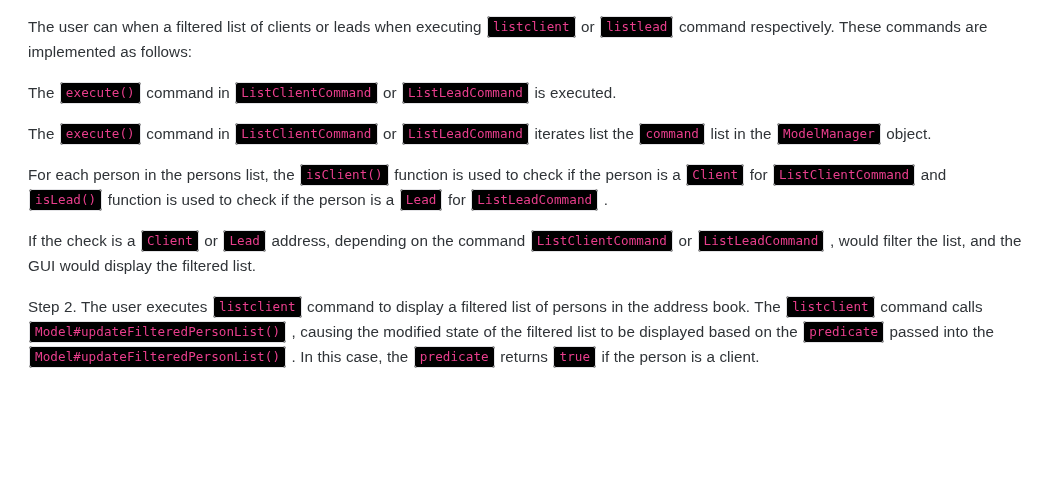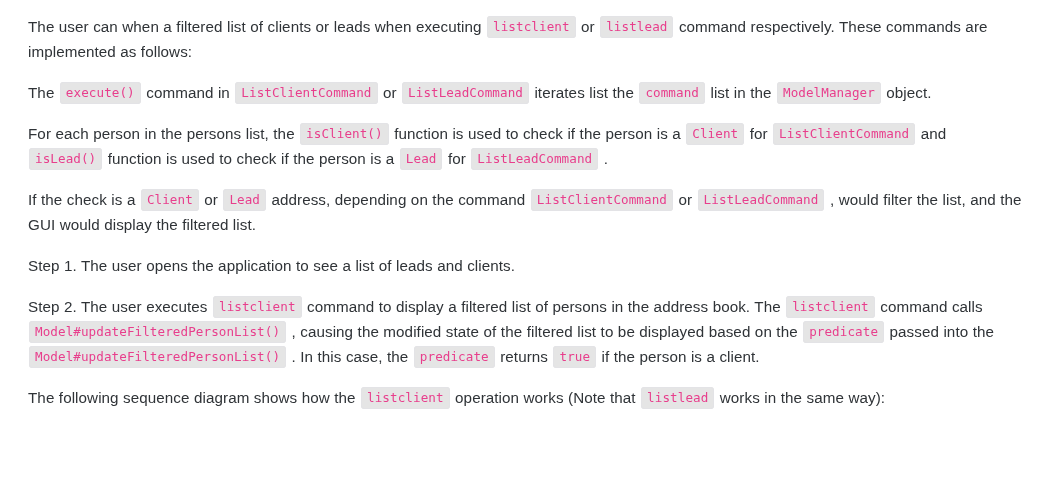--- a/index.html
+++ b/index.html
@@ -25,34 +25,33 @@
     line-height: 25px;
     margin: 0 0 16px 0;
     color: #2f3337;
     letter-spacing: 0.005em;
     word-spacing: 0.01em;
   }
   code.inline {
     font-family: "DejaVu Sans Mono", "Liberation Mono", monospace;
     font-size: 12.6px;
     color: #e83e8c;
-    background-color: #e5e5e5;
+    background-color: #000000;
     border: 1px solid #e3e3e6;
     border-radius: 3px;
     padding: 2px 5px 3px 5px;
     margin: 0 1px;
     white-space: nowrap;
     line-height: 1;
     vertical-align: 1px;
   }
 </style>
 </head>
 <body>
 
 <div id="doc">
     <p class="para"><span>The user can when a filtered list of clients or leads when executing </span><code class="inline">listclient</code><span> or </span><code class="inline">listlead</code><span> command respectively. These commands are implemented as follows:</span></p>
+    <p class="para"><span>The </span><code class="inline">execute()</code><span> command in </span><code class="inline">ListClientCommand</code><span> or </span><code class="inline">ListLeadCommand</code><span> is executed.</span></p>
     <p class="para"><span>The </span><code class="inline">execute()</code><span> command in </span><code class="inline">ListClientCommand</code><span> or </span><code class="inline">ListLeadCommand</code><span> iterates list the </span><code class="inline">command</code><span> list in the </span><code class="inline">ModelManager</code><span> object.</span></p>
     <p class="para"><span>For each person in the persons list, the </span><code class="inline">isClient()</code><span> function is used to check if the person is a </span><code class="inline">Client</code><span> for </span><code class="inline">ListClientCommand</code><span> and </span><code class="inline">isLead()</code><span> function is used to check if the person is a </span><code class="inline">Lead</code><span> for </span><code class="inline">ListLeadCommand</code><span> .</span></p>
     <p class="para"><span>If the check is a </span><code class="inline">Client</code><span> or </span><code class="inline">Lead</code><span> address, depending on the command </span><code class="inline">ListClientCommand</code><span> or </span><code class="inline">ListLeadCommand</code><span> , would filter the list, and the GUI would display the filtered list.</span></p>
-    <p class="para"><span>Step 1. The user opens the application to see a list of leads and clients.</span></p>
     <p class="para"><span>Step 2. The user executes </span><code class="inline">listclient</code><span> command to display a filtered list of persons in the address book. The </span><code class="inline">listclient</code><span> command calls </span><code class="inline">Model#updateFilteredPersonList()</code><span> , causing the modified state of the filtered list to be displayed based on the </span><code class="inline">predicate</code><span> passed into the </span><code class="inline">Model#updateFilteredPersonList()</code><span> . In this case, the </span><code class="inline">predicate</code><span> returns </span><code class="inline">true</code><span> if the person is a client.</span></p>
-    <p class="para"><span>The following sequence diagram shows how the </span><code class="inline">listclient</code><span> operation works (Note that </span><code class="inline">listlead</code><span> works in the same way):</span></p>
   </div>
 
 </body></html>

